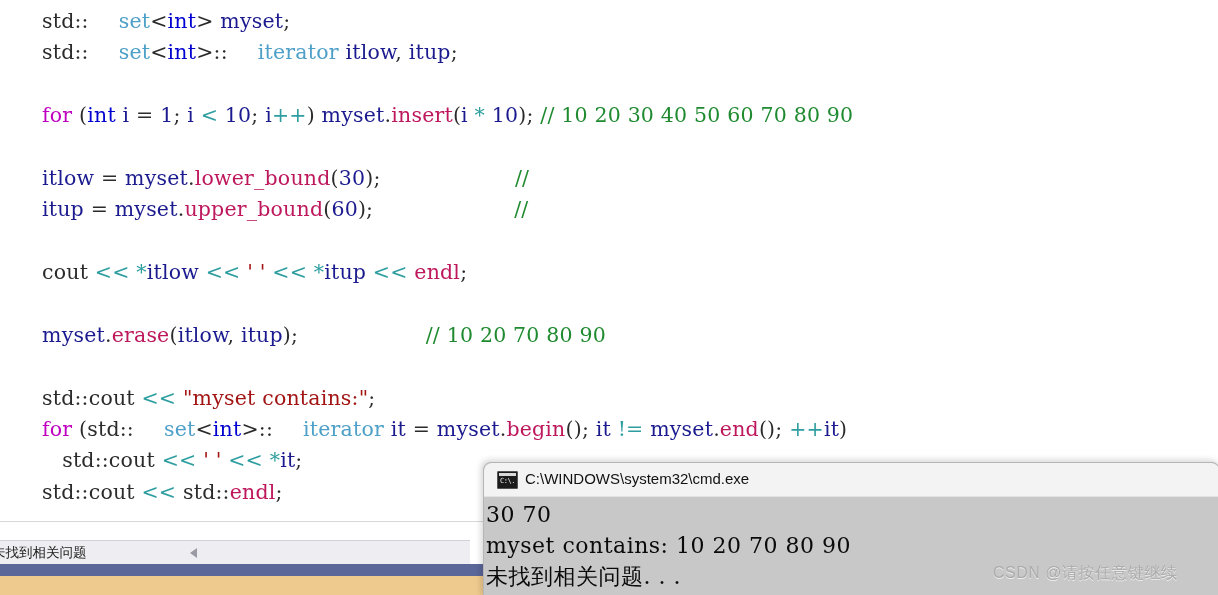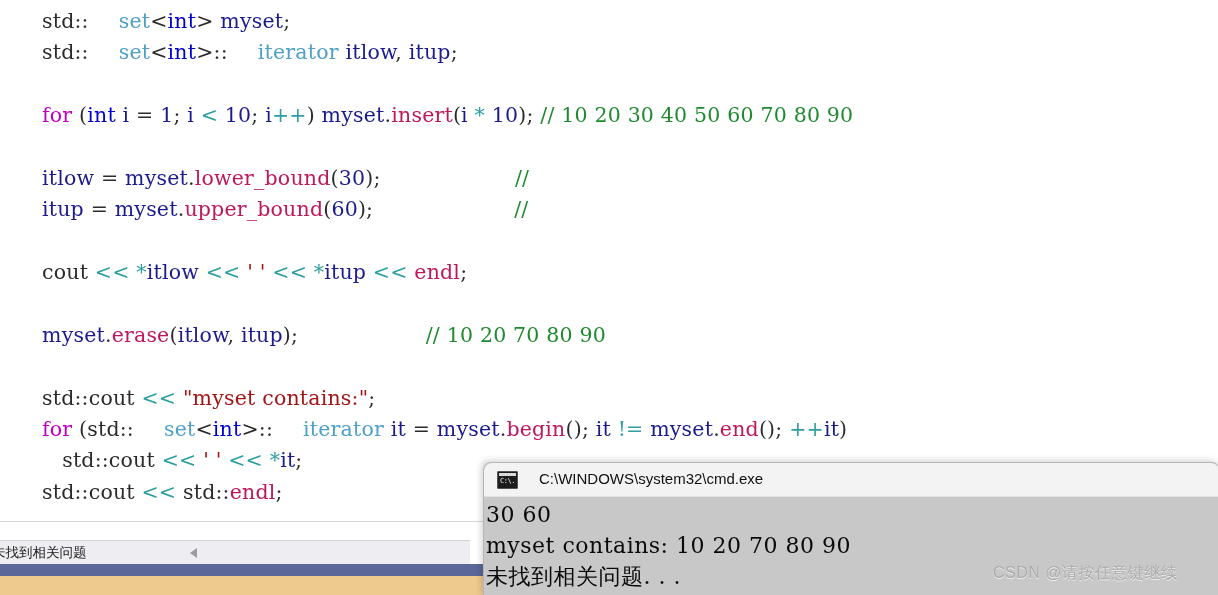--- a/index.html
+++ b/index.html
@@ -139,21 +139,21 @@
     position: absolute;
     left: 2px; top: 5px;
     font-family: "DejaVu Sans Mono", monospace;
     font-size: 7px;
     color: #e8e8e8;
     line-height: 8px;
     letter-spacing: -0.5px;
   }
   #console-title {
     position: absolute;
-    left: 55px; top: 7px;
+    left: 41px; top: 7px;
     font-family: "Liberation Sans", sans-serif;
     font-size: 15px;
     color: #111;
     white-space: nowrap;
   }
   #console-body {
     position: absolute;
     left: 0; top: 34px;
     width: 735px; height: 99px;
     background: #c8c8c8;
@@ -200,21 +200,21 @@
   <div id="bar-tan"></div>
 
   <div id="console">
     <div id="console-titlebar">
       <div id="console-icon">
         <div id="console-icon-text">C:\.</div>
       </div>
       <div id="console-title">C:\WINDOWS\system32\cmd.exe</div>
     </div>
     <div id="console-body">
-        <div class="console-line">30 60</div>
+        <div class="console-line">30 70</div>
         <div class="console-line">myset contains: 10 20 70 80 90</div>
         <div class="console-line">未找到相关问题. . .</div>
       </div>
   </div>
 
   <div id="watermark">CSDN @请按任意键继续</div>
 
 </div>
 
 </body></html>

